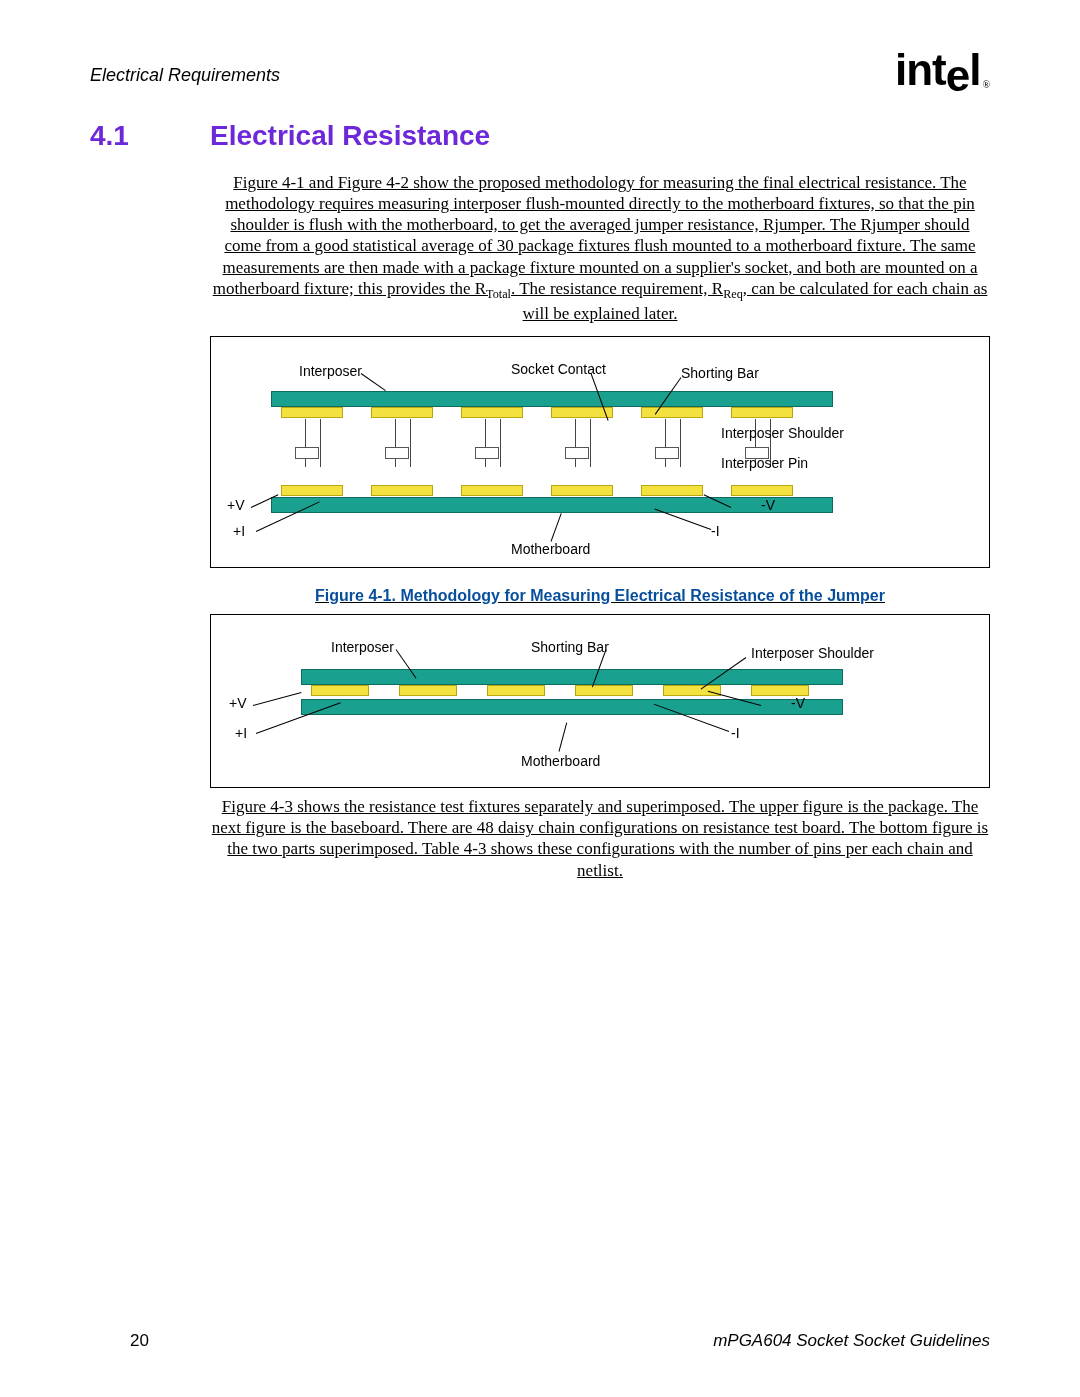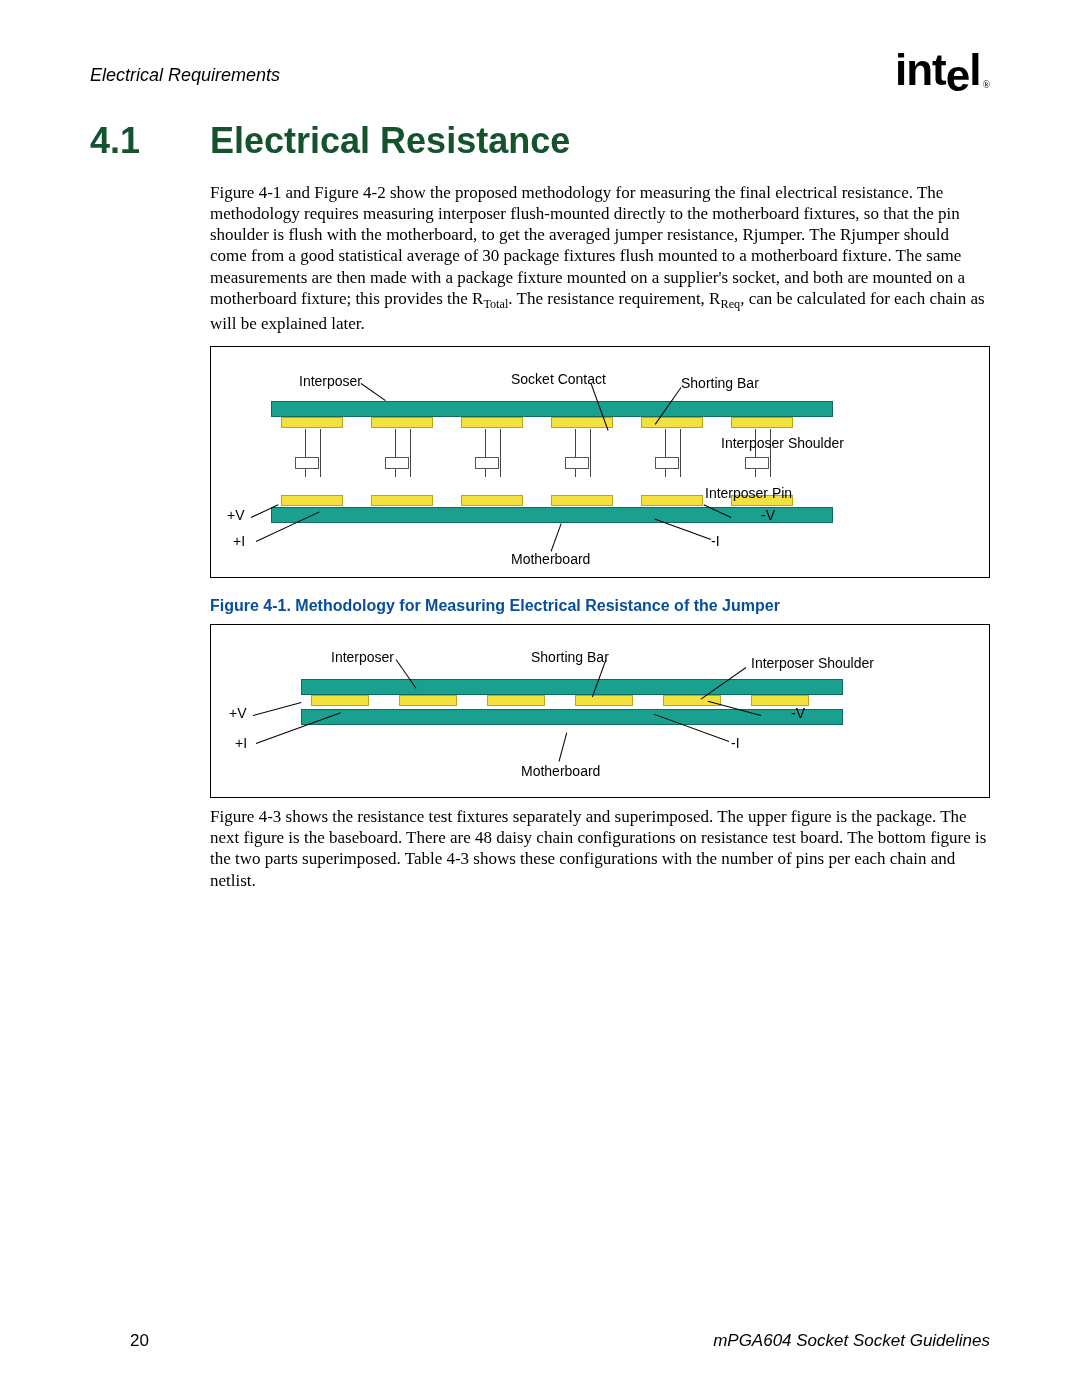--- a/index.html
+++ b/index.html
@@ -45,33 +45,34 @@
   }
   .intel-logo span.e-drop { position: relative; top: 6px; }
   .intel-logo sub.reg {
     font-size: 10px;
     vertical-align: sub;
     margin-left: 2px;
   }
   h1.section-heading {
     font-family: Arial, Helvetica, sans-serif;
     font-weight: bold;
-    color: #14532d;
-    font-size: 36px;
+    color: #6d28d9;
+    font-size: 28px;
     margin: 20px 0 20px 0;
   }
   h1.section-heading .num {
     display: inline-block;
     min-width: 120px;
   }
   .body-block {
     margin-left: 120px;
     font-size: 17px;
     line-height: 1.25;
-    text-align: left;
+    text-align: center;
+    text-decoration: underline;
   }
   .body-block p { margin: 0 0 12px 0; }
   .figure-caption {
     font-family: Arial, Helvetica, sans-serif;
     font-weight: bold;
     color: #074f9c;
     font-size: 16px;
     margin: 18px 0 8px 0;
   }
   .figure-box {
@@ -159,21 +160,21 @@
       <div class="contact" style="left:174px; top:110px;"></div>
       <div class="contact" style="left:264px; top:110px;"></div>
       <div class="contact" style="left:354px; top:110px;"></div>
       <div class="contact" style="left:444px; top:110px;"></div>
       <div class="contact" style="left:534px; top:110px;"></div>
 
       <span class="abs" style="left:88px;  top:26px;">Interposer</span>
       <span class="abs" style="left:300px; top:24px;">Socket Contact</span>
       <span class="abs" style="left:470px; top:28px;">Shorting Bar</span>
       <span class="abs" style="left:510px; top:88px;">Interposer Shoulder</span>
-      <span class="abs" style="left:494px; top:118px;margin-top:20px;">Interposer Pin</span>
+      <span class="abs" style="left:510px; top:118px;">Interposer Pin</span>
       <span class="abs" style="left:16px;  top:160px;">+V</span>
       <span class="abs" style="left:22px;  top:186px;">+I</span>
       <span class="abs" style="left:550px; top:160px;">-V</span>
       <span class="abs" style="left:500px; top:186px;">-I</span>
       <span class="abs" style="left:300px; top:204px;">Motherboard</span>
 
       <div class="leader" style="left:150px; top:36px; width:30px; transform: rotate(35deg);"></div>
       <div class="leader" style="left:380px; top:36px; width:50px; transform: rotate(70deg);"></div>
       <div class="leader" style="left:470px; top:40px; width:45px; transform: rotate(125deg);"></div>
       <div class="leader" style="left:40px;  top:170px; width:30px; transform: rotate(-25deg);"></div>

